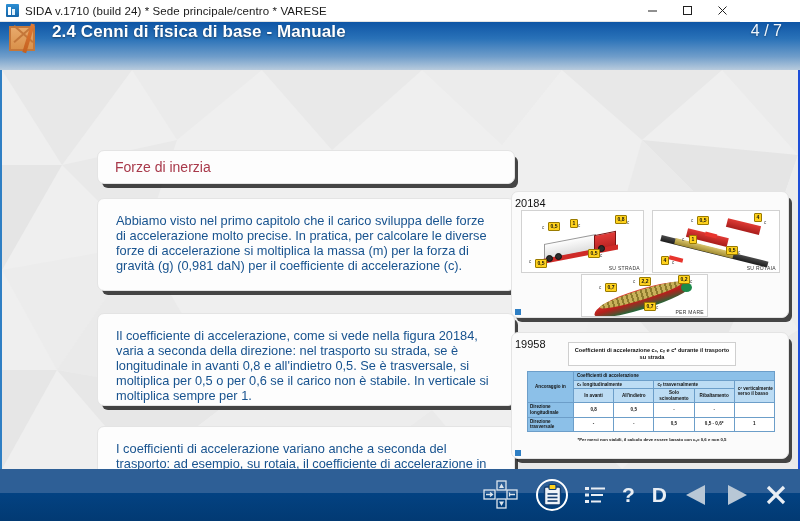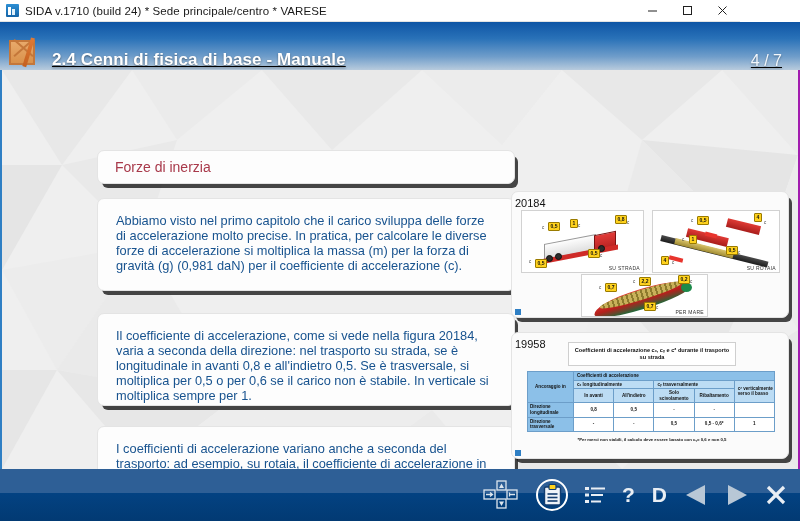--- a/index.html
+++ b/index.html
@@ -36,21 +36,21 @@
   .tb-btn {
     width: 35px; height: 22px; display: flex; align-items: center; justify-content: center;
     color: #202020;
   }
   .tb-btn svg { display: block; }
 
   
   .header {
     position: absolute; top: 22px; left: 0; width: 800px; height: 48px;
     background: linear-gradient(180deg,#0e55a5 0%,#2a72b8 35%,#6f9dca 72%,#b8cbdd 100%);
-    display: flex; align-items: flex-end; text-decoration: underline;
+    display: flex; align-items: flex-start;
   }
   .crate-icon {
     width: 34px; height: 34px; margin-left: 8px; margin-right: 10px;
     position: relative; flex: 0 0 auto;
   }
   .crate-body {
     position: absolute; left: 1px; top: 4px; width: 26px; height: 25px;
     background: linear-gradient(180deg,#e8a96a 0%,#d9914b 100%);
     border: 2px solid #c4773a;
   }
@@ -72,21 +72,21 @@
   }
   .page-indicator {
     margin-left: auto; margin-right: 18px;
     font-size: 16px; color: #f2f7fc; text-shadow: 0 1px 2px rgba(0,0,0,.35);
   }
 
   
   .content {
     position: absolute; top: 70px; left: 0; width: 800px; height: 399px;
     background: #0ea5e9; overflow: hidden;
-    border-left: 2px solid #2f7fc4; border-right: 2px solid #a21caf;
+    border-left: 2px solid #2f7fc4; border-right: 2px solid #1d4ed8;
   }
   .poly-bg { position: absolute; inset: 0; width: 100%; height: 100%; }
 
   
   .card {
     position: absolute; background: #fdfdfd;
     border: 1px solid #e4e4e4; border-radius: 7px;
     box-shadow: 4px 5px 0 -1px rgba(20,20,20,.78);
   }
   .card-title {

